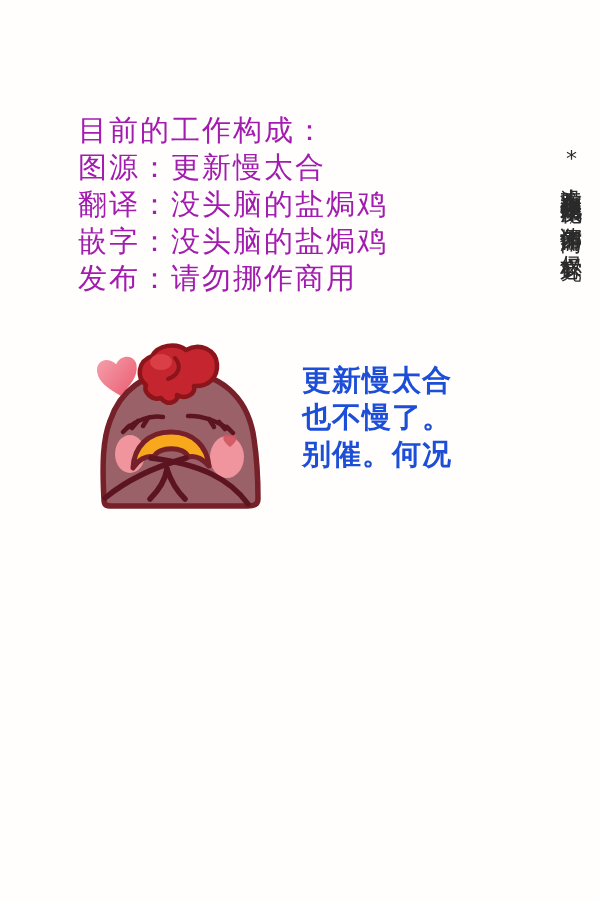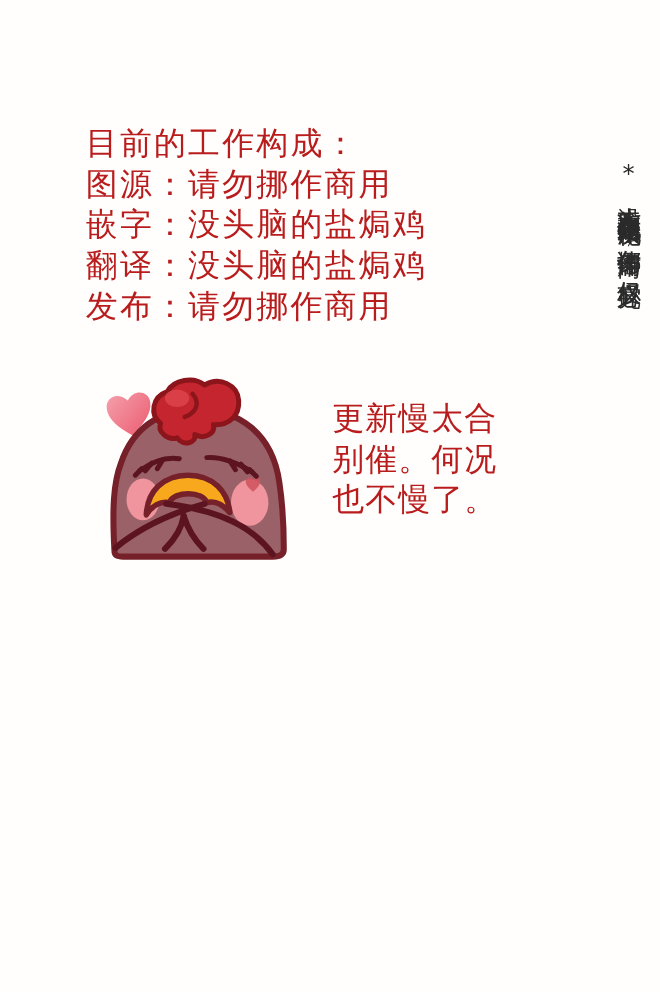--- a/index.html
+++ b/index.html
@@ -15,37 +15,37 @@
     font-family: "DejaVu Sans", "Liberation Sans", sans-serif;
   }
   .page {
     position: absolute;
     inset: 0;
   }
   .credits {
     position: absolute;
     left: 78px;
     top: 112px;
-    color: #b91c1c;
+    color: #a21caf;
     font-size: 29px;
     line-height: 37px;
     letter-spacing: 2px;
     white-space: nowrap;
     font-weight: 500;
   }
   .speech {
     position: absolute;
     left: 302px;
     top: 362px;
-    color: #b91c1c;
+    color: #1d4ed8;
     font-size: 29px;
     line-height: 37px;
     letter-spacing: 1px;
     white-space: nowrap;
-    font-weight: 400;
+    font-weight: 700;
   }
   .side-note {
     position: absolute;
     left: 556px;
     top: 146px;
     height: 650px;
     width: 30px;
     writing-mode: vertical-rl;
     text-orientation: upright;
     color: #2b2b2b;
@@ -62,23 +62,23 @@
     height: 178px;
   }
 </style>
 </head>
 <body>
 
 <div class="page">
 
   <div class="credits">
     <div>目前的工作构成：</div>
-    <div>图源：请勿挪作商用</div>
+    <div>图源：更新慢太合</div>
+    <div>翻译：没头脑的盐焗鸡</div>
     <div>嵌字：没头脑的盐焗鸡</div>
-    <div>翻译：没头脑的盐焗鸡</div>
     <div>发布：请勿挪作商用</div>
   </div>
 
   <svg class="sticker" viewBox="0 0 200 178" xmlns="http://www.w3.org/2000/svg">
     <defs>
       <linearGradient id="heartGrad" x1="0" y1="0" x2="1" y2="1">
         <stop offset="0" stop-color="#f59fab"></stop>
         <stop offset="1" stop-color="#ea5a6e"></stop>
       </linearGradient>
     </defs>
@@ -113,19 +113,19 @@
     <g fill="none" stroke-width="5.5" stroke-linecap="round" stroke="#5c1520">
       <path d="M 27 163 C 50 144 76 132 108 123"></path>
       <path d="M 170 169 C 152 144 122 129 73 123"></path>
       <path d="M 89 134 C 87 146 81 155 72 164"></path>
       <path d="M 89 134 C 93 147 99 156 107 164"></path>
     </g>
   </svg>
 
   <div class="speech">
     <div>更新慢太合</div>
+    <div>也不慢了。</div>
     <div>别催。何况</div>
-    <div>也不慢了。</div>
   </div>
 
   <div class="side-note">*没头脑和不高兴汉化组无偿汉化，请勿挪作商用，侵权必究</div>
 
 </div>
 
 </body></html>

